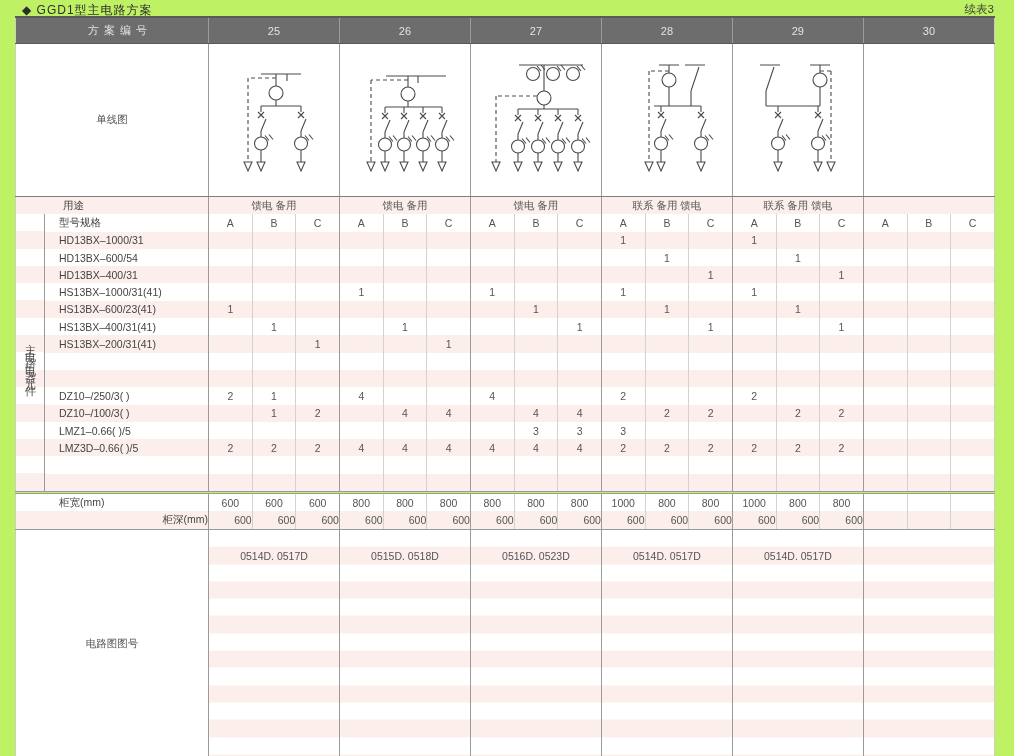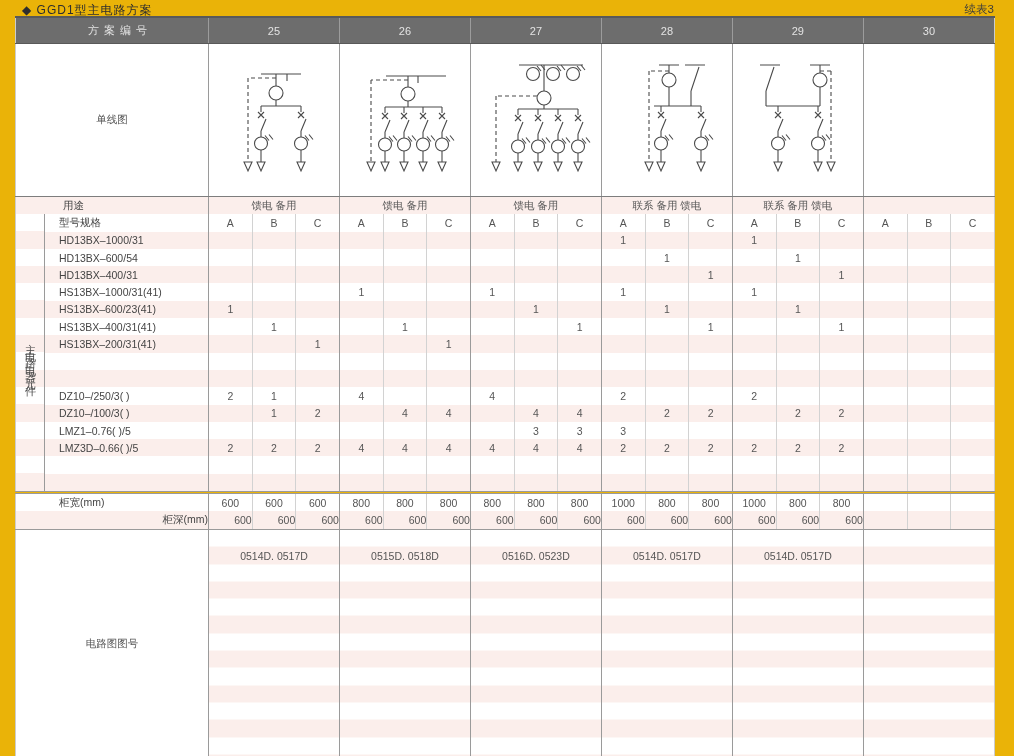--- a/index.html
+++ b/index.html
@@ -1,16 +1,16 @@
 <!DOCTYPE html>
 <html><head>
 <meta charset="utf-8">
 <style>
   html,body{margin:0;padding:0;background:#fff;}
-  .canvas{position:relative;width:1014px;height:756px;background:#eab308;overflow:hidden;
+  .canvas{position:relative;width:1014px;height:756px;background:#bef264;overflow:hidden;
           font-family:"Liberation Sans","DejaVu Sans",sans-serif;color:#3c3c3c;}
   .titlebar{display:flex;justify-content:space-between;align-items:flex-start;
             padding:2px 20px 0 22px;height:14px;}
   .title{font-size:12px;color:#2e2e2e;letter-spacing:1px;}
   .cont{font-size:11.5px;color:#3c3c3c;}
   table{border-collapse:collapse;table-layout:fixed;width:980px;margin-left:15px;
         border-left:1px solid #ccc;border-right:1px solid #ccc;}
   col.c-side{width:29px;} col.c-label{width:164px;}
   td,th{padding:0;margin:0;font-weight:normal;font-size:10.5px;color:#555;
         text-align:center;vertical-align:middle;height:17.3px;overflow:hidden;white-space:nowrap;}
@@ -470,21 +470,21 @@
           <td class="v-minor">2</td>
           <td class="v-minor">2</td>
           <td class="v-major"></td>
           <td class="v-minor">2</td>
           <td class="v-minor">2</td>
           <td class="v-major"></td>
           <td class="v-minor"></td>
           <td class="v-minor"></td>
         </tr>
         <tr class="r-white">
-          <td class="label-cell">LMZ1–0.76( )/5</td>
+          <td class="label-cell">LMZ1–0.66( )/5</td>
           <td class="v-major"></td>
           <td class="v-minor"></td>
           <td class="v-minor"></td>
           <td class="v-major"></td>
           <td class="v-minor"></td>
           <td class="v-minor"></td>
           <td class="v-major"></td>
           <td class="v-minor">3</td>
           <td class="v-minor">3</td>
           <td class="v-major">3</td>

